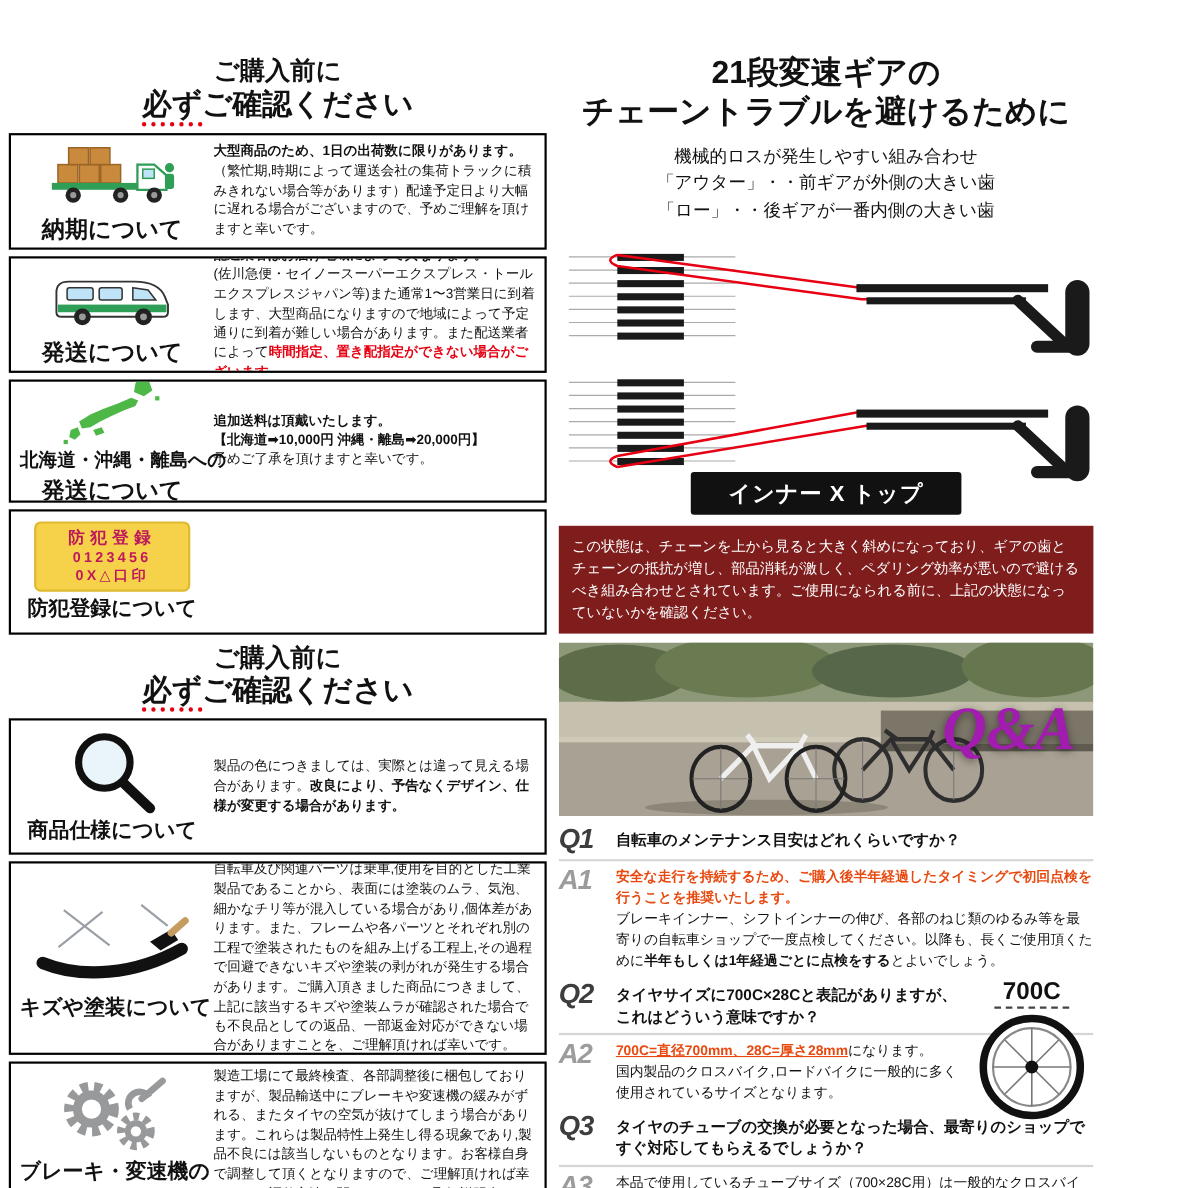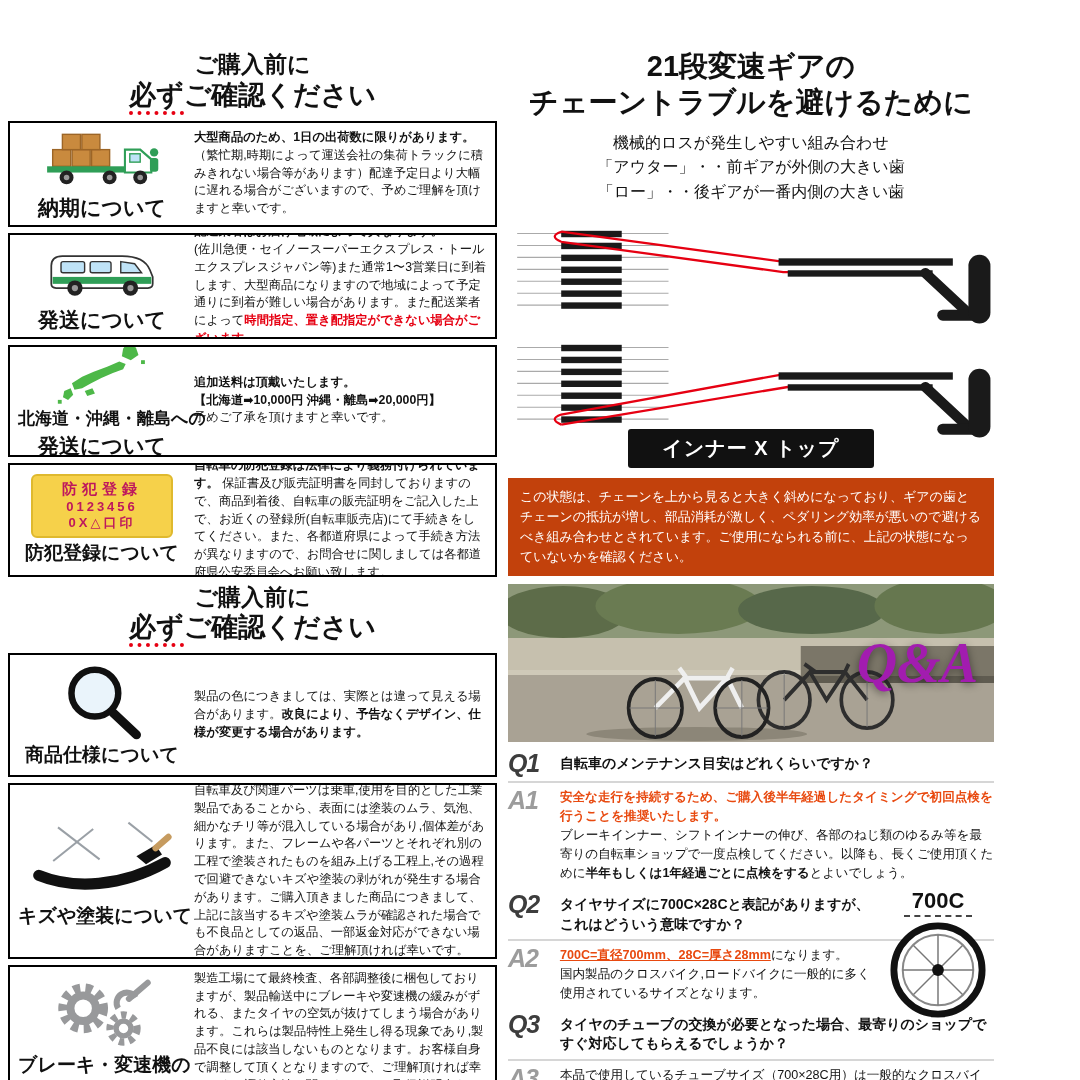--- a/index.html
+++ b/index.html
@@ -31,21 +31,21 @@
   .reg-card { width:142px; height:64px; margin:0 auto; background:#f6d14a; border:2px solid #dfb92e; border-radius:6px; color:#be185d; font-weight:bold; display:flex; flex-direction:column; justify-content:center; }
   .reg-card .reg-l1 { font-size:15px; letter-spacing:5px; }
   .reg-card .reg-l2,.reg-card .reg-l3 { font-size:13px; letter-spacing:3px; }
 
   
   .r-title { text-align:center; font-weight:bold; font-size:29px; line-height:1.25; }
   .r-intro { text-align:center; font-size:16px; line-height:1.55; margin-top:10px; }
   .gear-fig { margin-top:12px; }
   .gear-fig svg { display:block; width:100%; height:112px; }
   .badge { display:block; width:fit-content; background:#111; color:#fff; text-align:center; font-weight:bold; font-size:20px; padding:6px 34px; border-radius:3px; margin:-14px auto 10px; position:relative; letter-spacing:1px; }
-  .warning { background:#c2410c; color:#fff; font-size:13px; line-height:1.55; padding:9px 12px; margin-top:6px; }
+  .warning { background:#7f1d1d; color:#fff; font-size:13px; line-height:1.55; padding:9px 12px; margin-top:6px; }
   .photo { position:relative; height:158px; margin-top:8px; overflow:hidden; }
   .photo svg { display:block; width:100%; height:100%; }
   .qa-logo { position:absolute; right:16px; top:50%; transform:translateY(-50%); color:#a21caf; font-size:56px; font-weight:bold; font-style:italic; font-family:"Liberation Serif","DejaVu Serif",serif; text-shadow:0 2px 8px rgba(0,0,0,.45); }
 
   .qa-item { margin-top:9px; position:relative; }
   .qa-row { display:flex; gap:10px; align-items:flex-start; }
   .qa-row.q { border-bottom:2px solid #d6d6d6; padding-bottom:5px; margin-bottom:5px; }
   .ql { font-style:italic; font-weight:bold; font-size:25px; color:#3d3d3d; width:42px; flex:0 0 42px; line-height:1; letter-spacing:-1px; }
   .ql.al { color:#9c9c9c; }
   .qt { font-weight:bold; font-size:14px; line-height:1.4; padding-top:3px; }
@@ -143,24 +143,20 @@
 
     <section class="info-box box4">
       <div class="icon-col">
         <div class="reg-card">
           <div class="reg-l1">防犯登録</div>
           <div class="reg-l2">0123456</div>
           <div class="reg-l3">0X△口印</div>
         </div>
         <div class="icon-title sm">防犯登録について</div>
       </div>
-      <div class="text-col">
-        <span class="b">自転車の防犯登録は法律により義務付けられています。</span>
-        <span>保証書及び販売証明書を同封しておりますので、商品到着後、自転車の販売証明をご記入した上で、お近くの登録所(自転車販売店)にて手続きをしてください。また、各都道府県によって手続き方法が異なりますので、お問合せに関しましては各都道府県公安委員会へお願い致します。</span>
-      </div>
     </section>
 
     <div class="confirm-header">
       <div class="l1">ご購入前に</div>
       <div class="l2"><span class="emph">必ず</span><span>ご確認ください</span></div>
     </div>
 
     <section class="info-box box5">
       <div class="icon-col">
         <svg viewBox="0 0 150 120" width="110" height="78">

